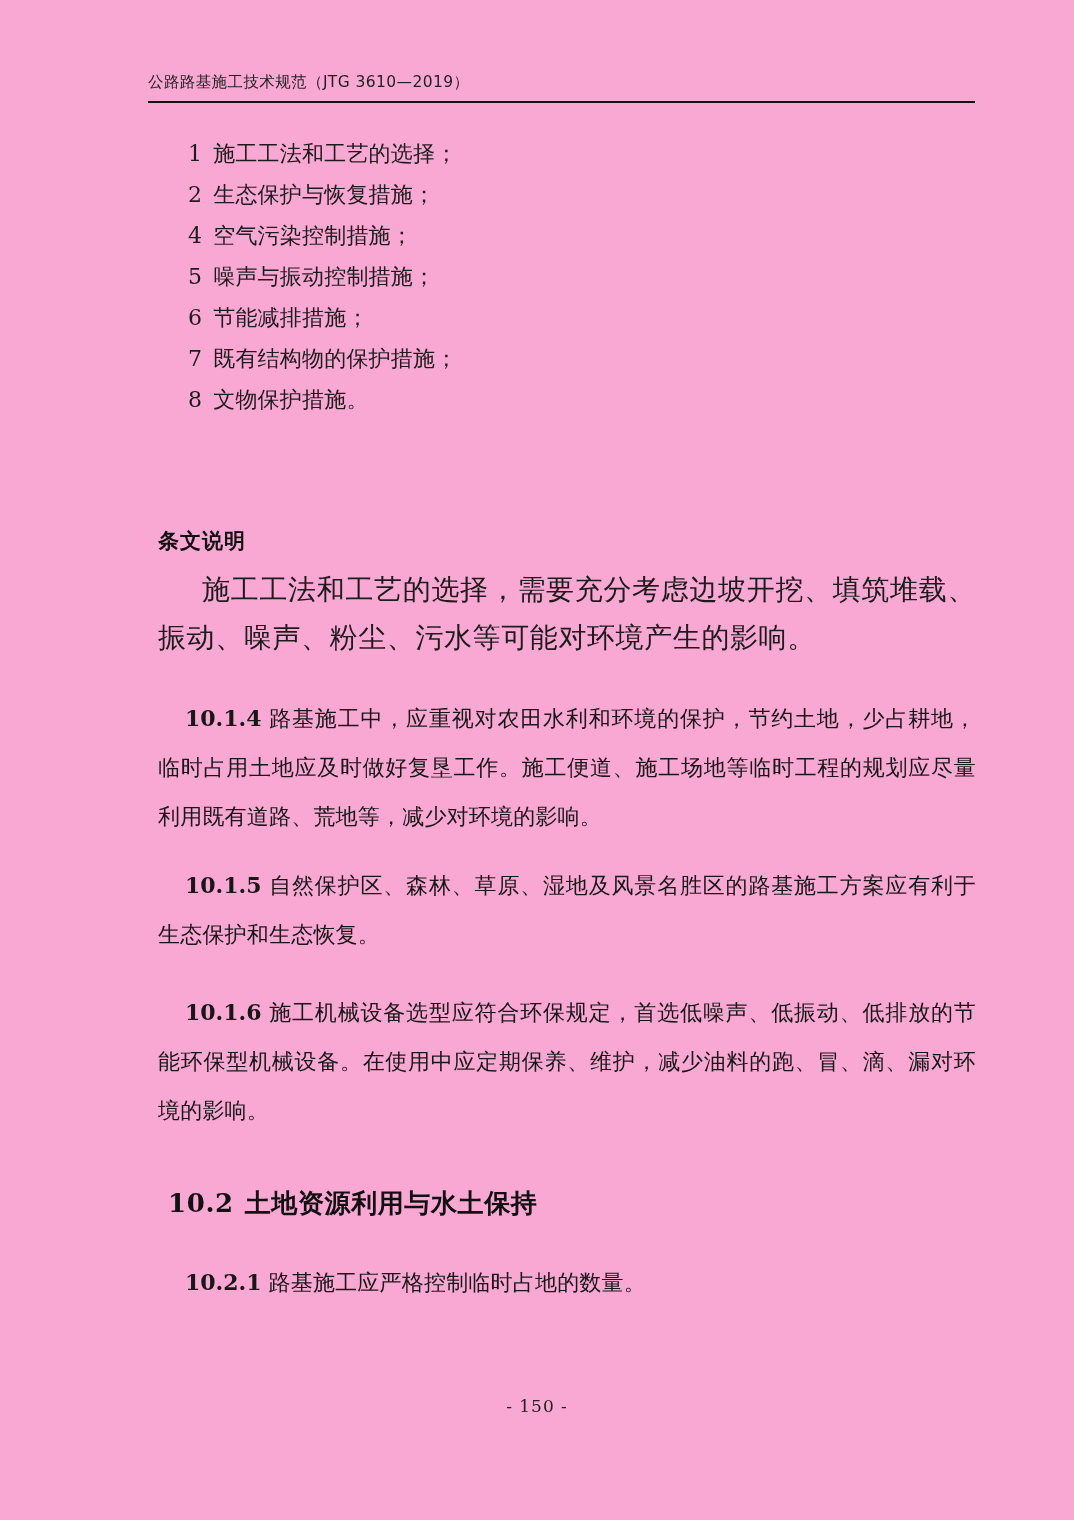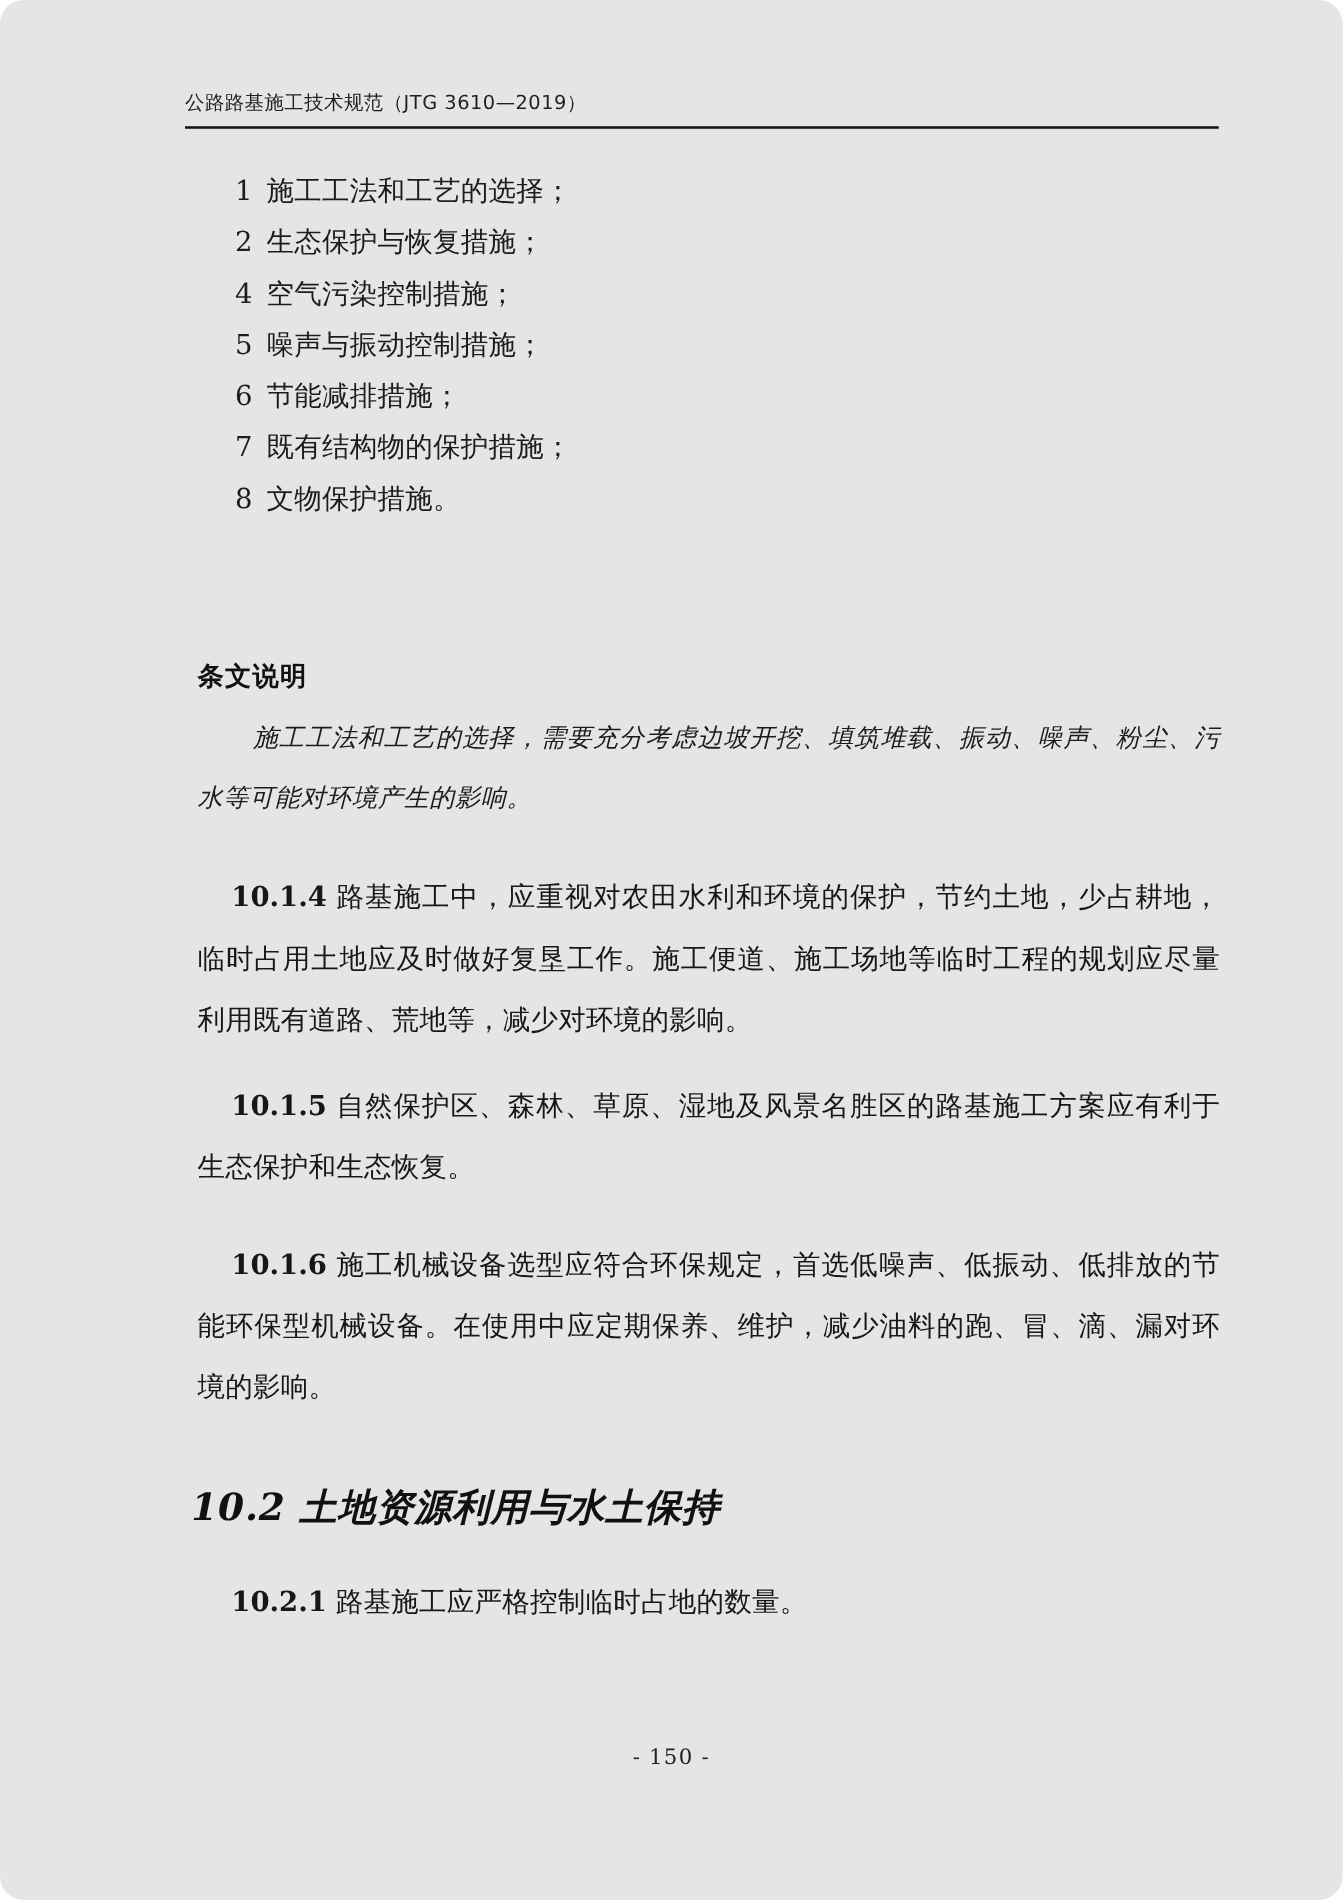--- a/index.html
+++ b/index.html
@@ -12,22 +12,21 @@
     height: 1520px;
     position: relative;
     font-family: "DejaVu Serif", "Liberation Serif", serif;
     color: #1a1a1a;
     overflow: hidden;
   }
 
   .page {
     position: absolute;
     inset: 0;
-    background: #e5e5e5;
-    border-radius: 19px;
+    background: #f9a8d4;
   }
 
   
   .running-header {
     position: absolute;
     left: 148px;
     top: 72px;
     width: 827px;
   }
   .running-header-text {
@@ -75,22 +74,21 @@
     font-weight: bold;
     letter-spacing: 1px;
     color: #111111;
   }
   .note-body {
     position: absolute;
     left: 158px;
     top: 566px;
     width: 818px;
     font-family: "DejaVu Serif", "Liberation Serif", serif;
-    font-style: italic;
-    font-size: 20px;
+    font-size: 28px;
     line-height: 48px;
     letter-spacing: 0.6px;
     text-align: justify;
     text-justify: inter-character;
     color: #1c1c1c;
   }
   .note-body .indent {
     display: inline-block;
     width: 44px;
   }
@@ -120,29 +118,28 @@
 
   #clause-1014 { top: 694px; }
   #clause-1015 { top: 861px; }
   #clause-1016 { top: 988px; }
   #clause-1021 { top: 1258px; }
   #clause-1022 { top: 1336px; }
 
   
   .section-heading {
     position: absolute;
-    left: 153px;
+    left: 168px;
     top: 1186px;
     font-family: "DejaVu Sans", "Liberation Sans", sans-serif;
-    font-size: 30px;
+    font-size: 26px;
     font-weight: bold;
     letter-spacing: 0.6px;
     color: #111111;
     white-space: nowrap;
-    font-style: italic;
   }
   .section-heading .sec-num {
     font-family: "DejaVu Serif", "Liberation Serif", serif;
     font-weight: bold;
     margin-right: 11px;
   }
 
   
   .page-footer {
     position: absolute;

